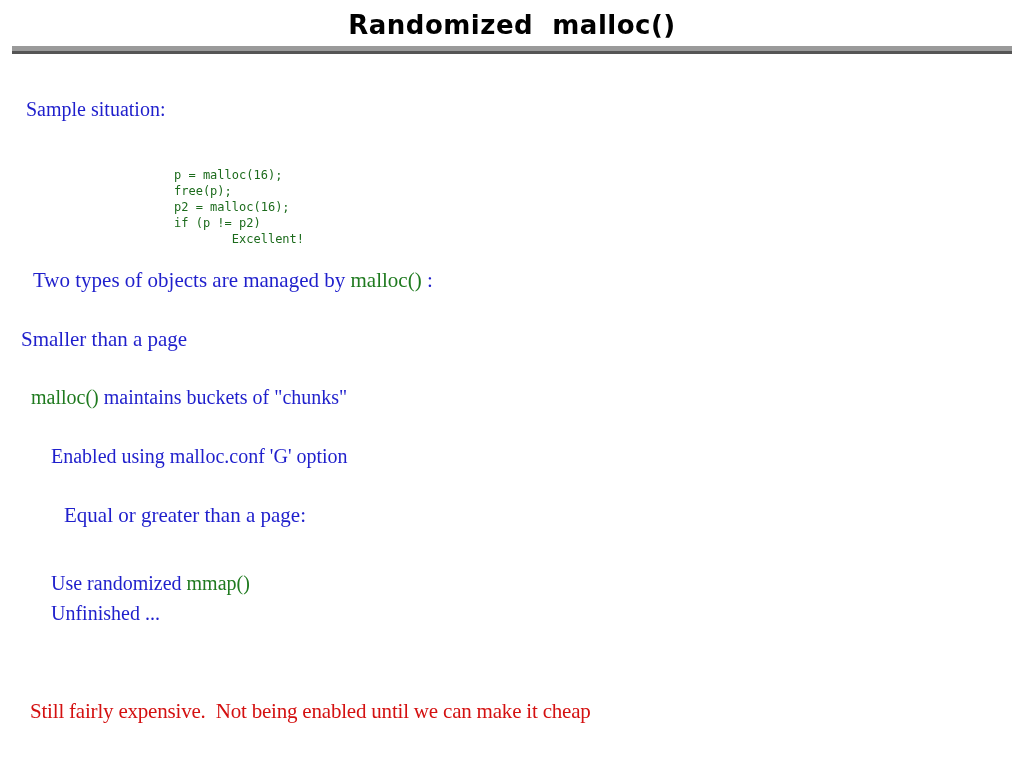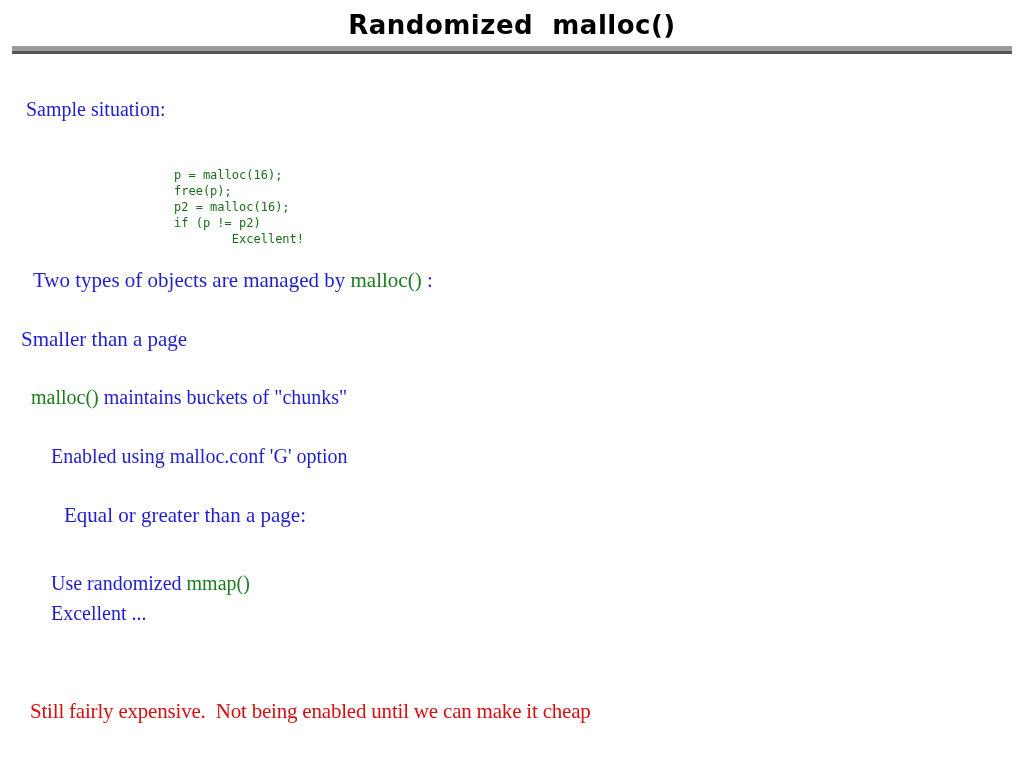--- a/index.html
+++ b/index.html
@@ -116,17 +116,17 @@
 
   <div class="line line-maintains"><span class="seg-green">malloc()</span><span class="seg-blue"> maintains buckets of "chunks"</span></div>
 
 
   <div class="line line-enabled">Enabled using malloc.conf 'G' option</div>
 
   <div class="line line-equal">Equal or greater than a page:</div>
 
   <div class="line line-usemmap"><span class="seg-blue">Use randomized </span><span class="seg-green">mmap()</span></div>
 
-  <div class="line line-unfinished">Excellent ...</div>
+  <div class="line line-unfinished">Unfinished ...</div>
 
   <div class="line line-still">Still fairly expensive.  Not being enabled until we can make it cheap</div>
 
 </div>
 
 </body></html>

